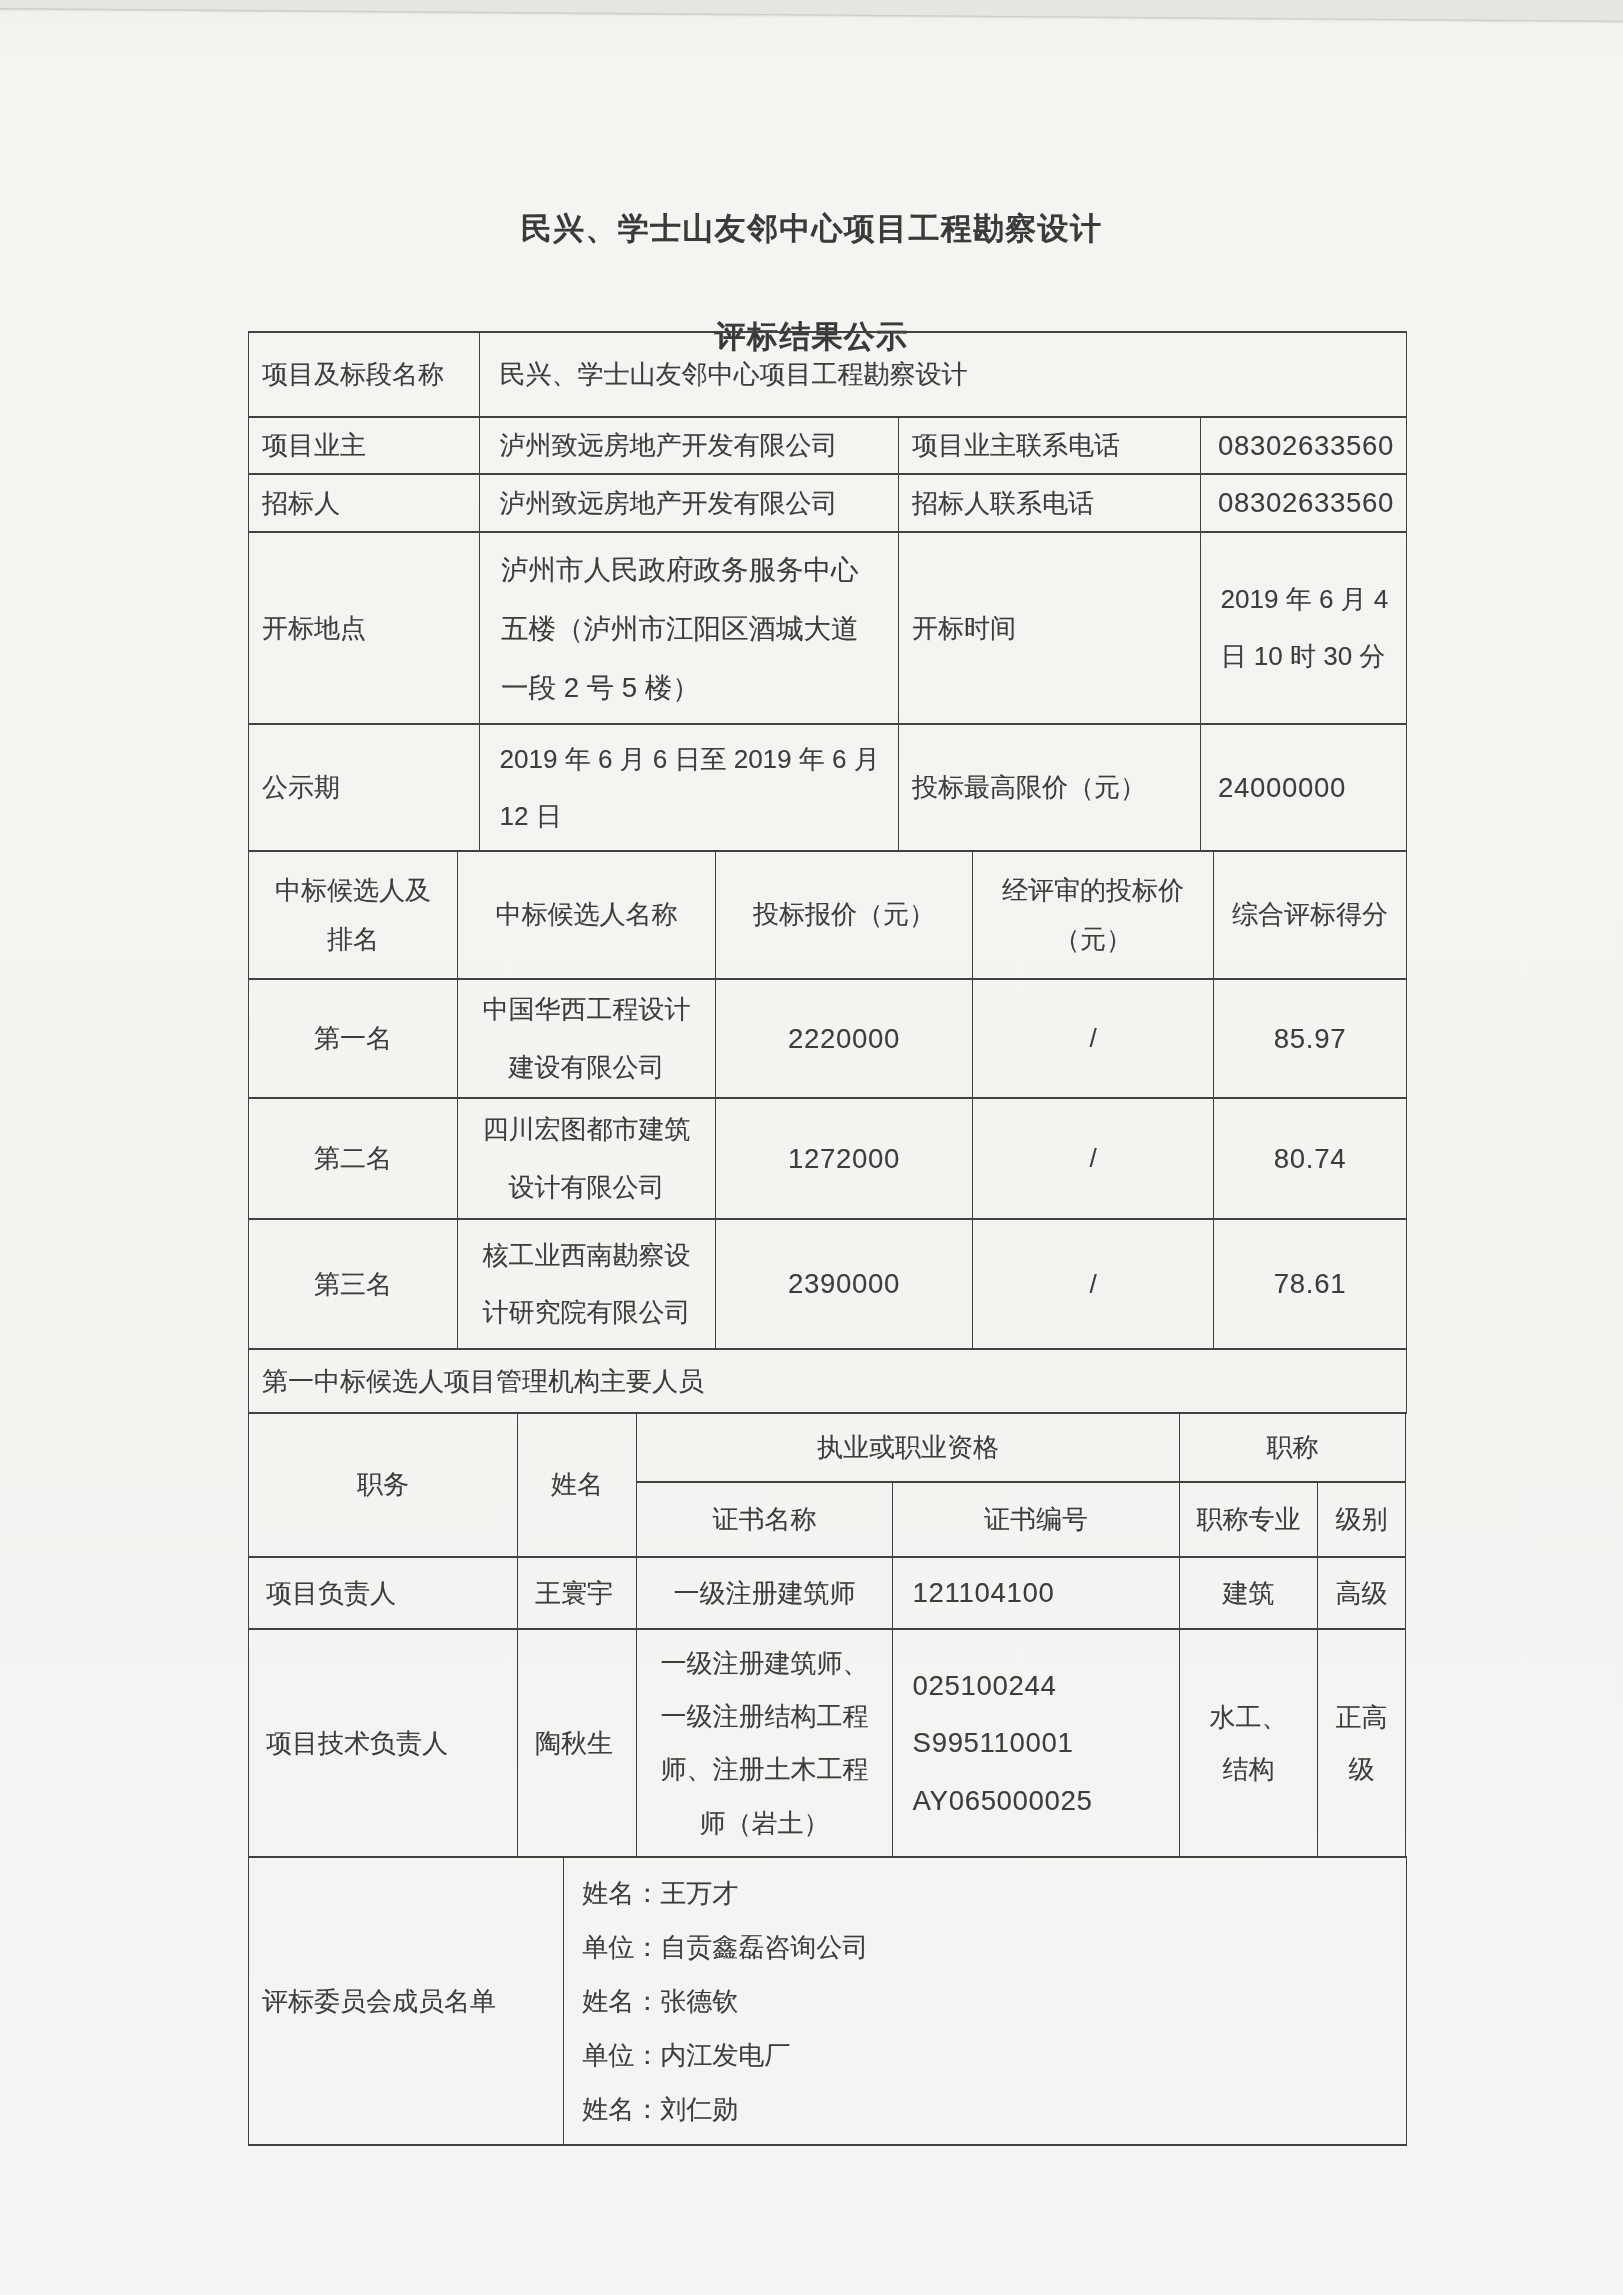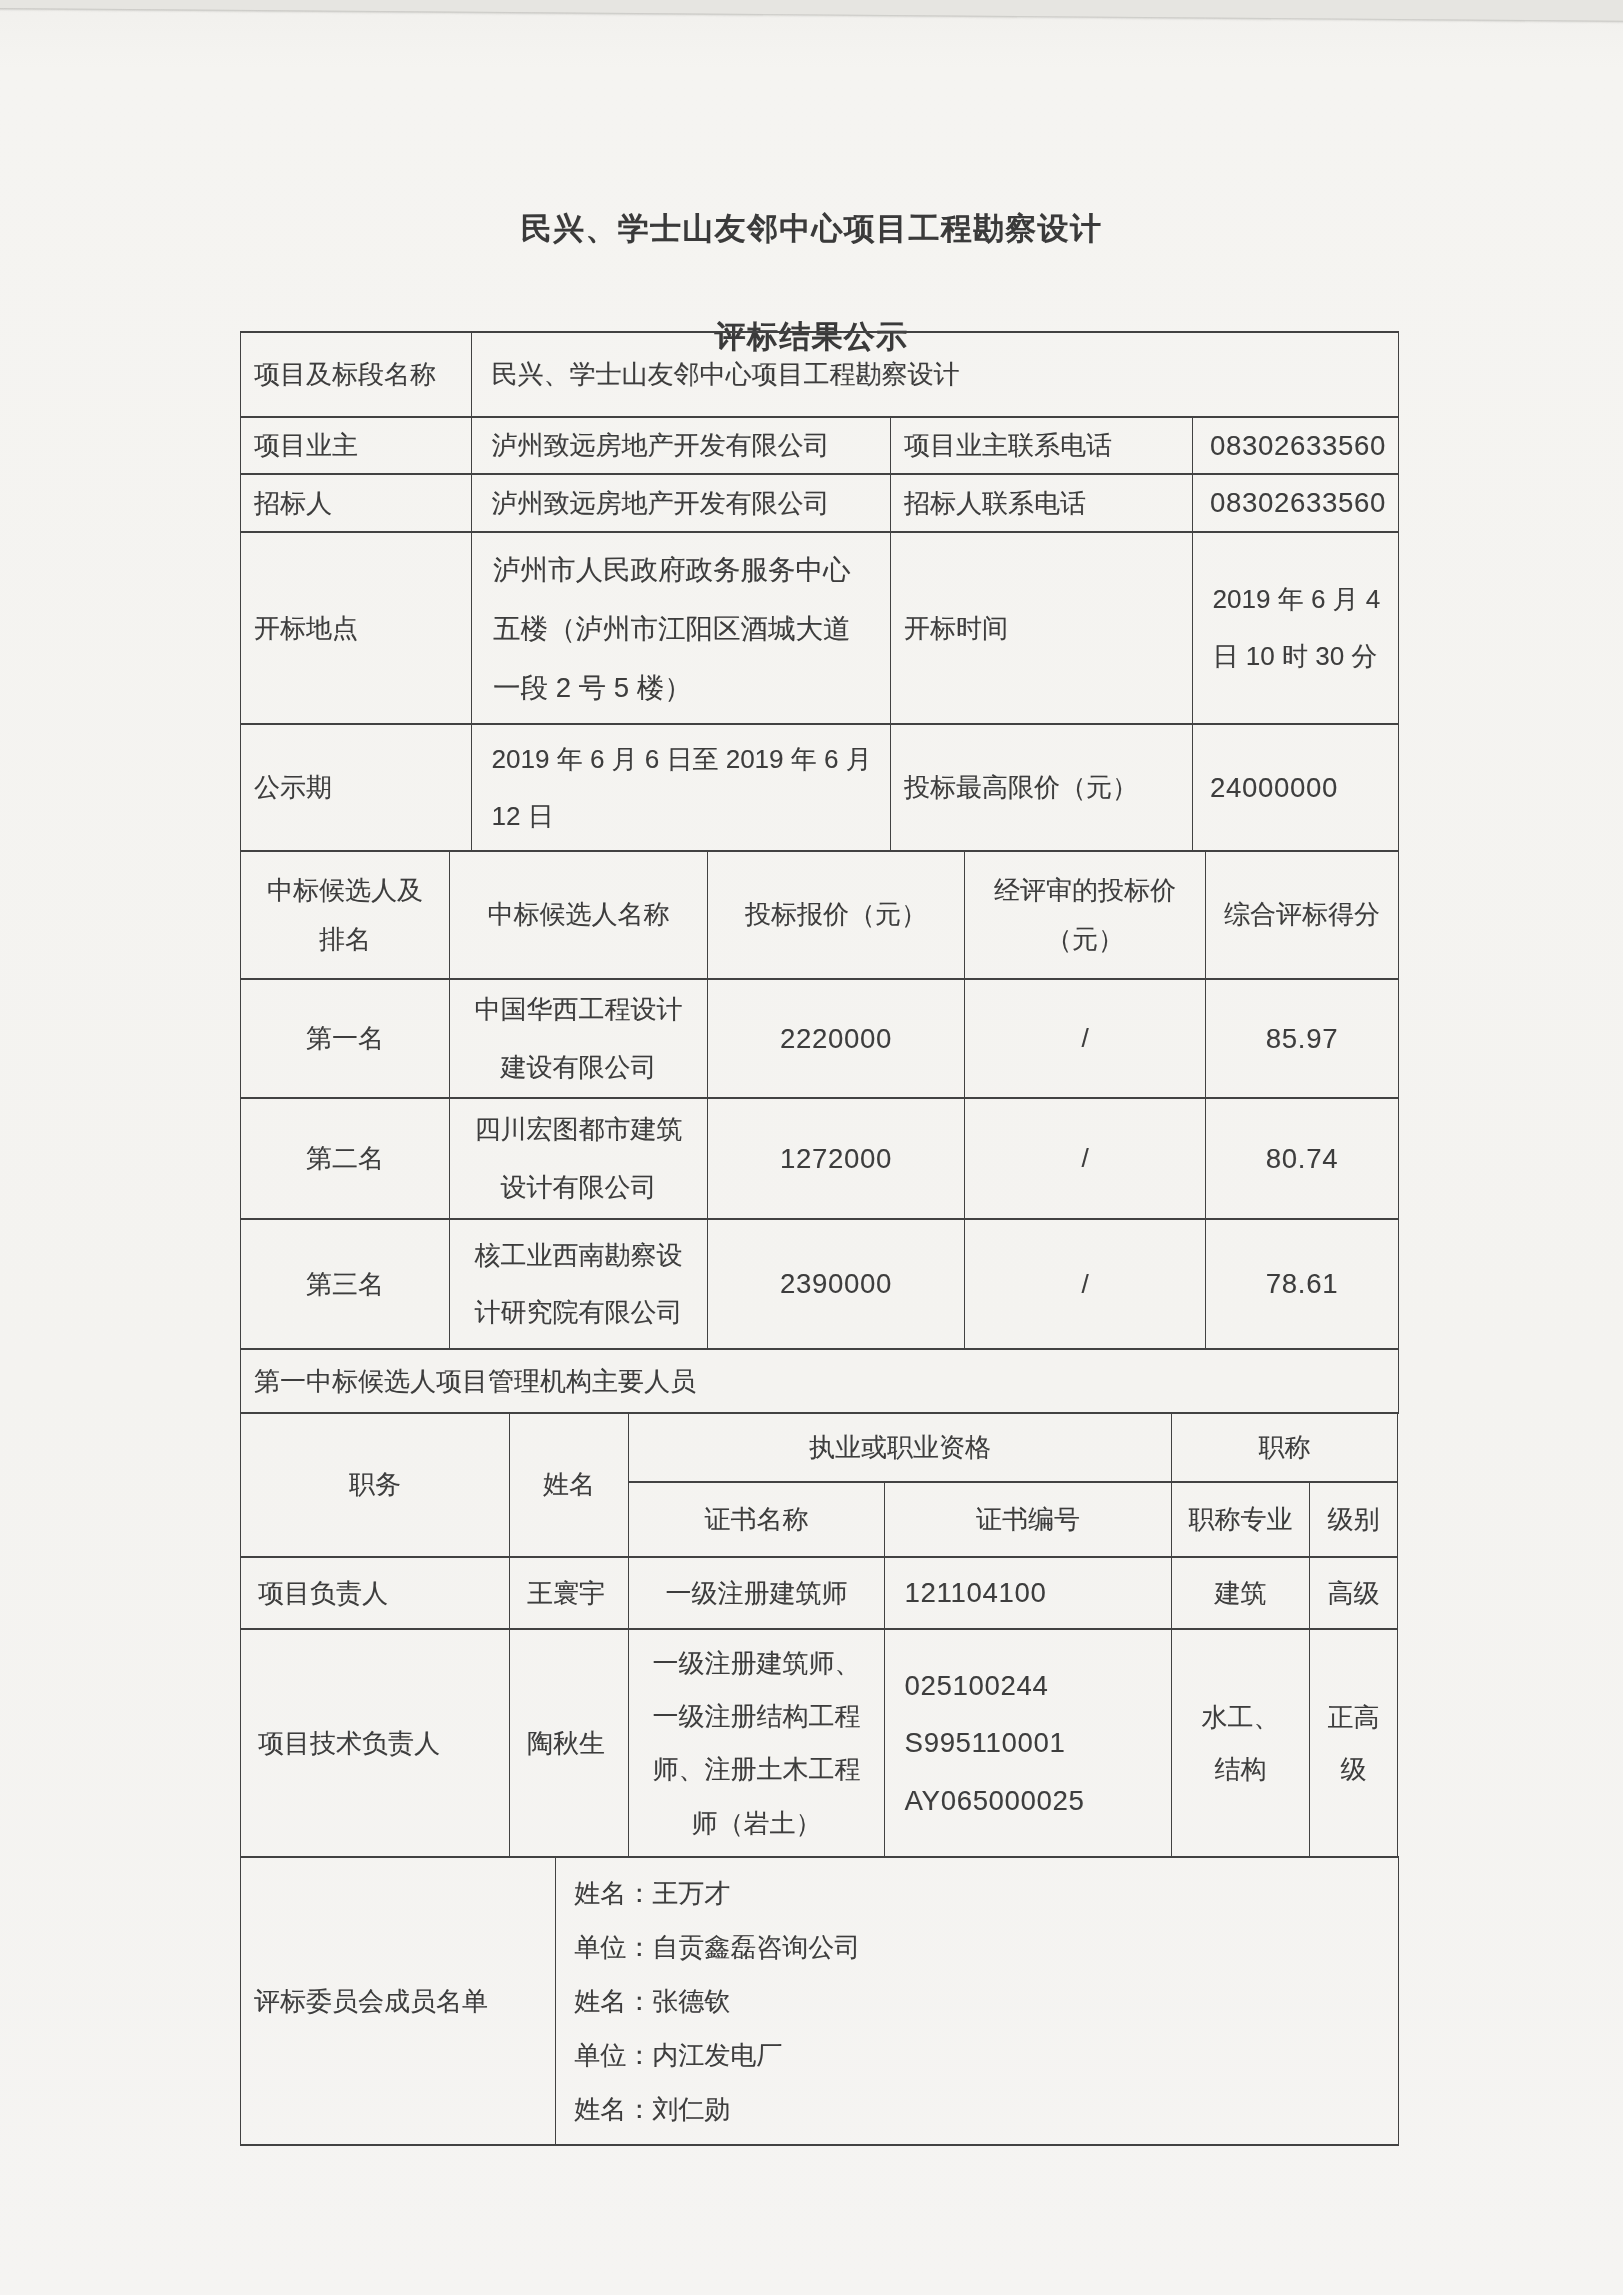--- a/index.html
+++ b/index.html
@@ -35,21 +35,21 @@
     font-size: 31px;
     font-weight: 600;
     letter-spacing: 1.3px;
     color: #3a3a3a;
   }
   .title-1 { top: 208px; }
   .title-2 { top: 275px; margin-top: 41px; }
 
   .tablewrap {
     position: absolute;
-    left: 240px;
+    left: 248px;
     top: 331px;
     width: 1158px;
   }
   table {
     border-collapse: collapse;
     table-layout: fixed;
     width: 1158px;
   }
   table + table { margin-top: -2px; }
   td, th {

